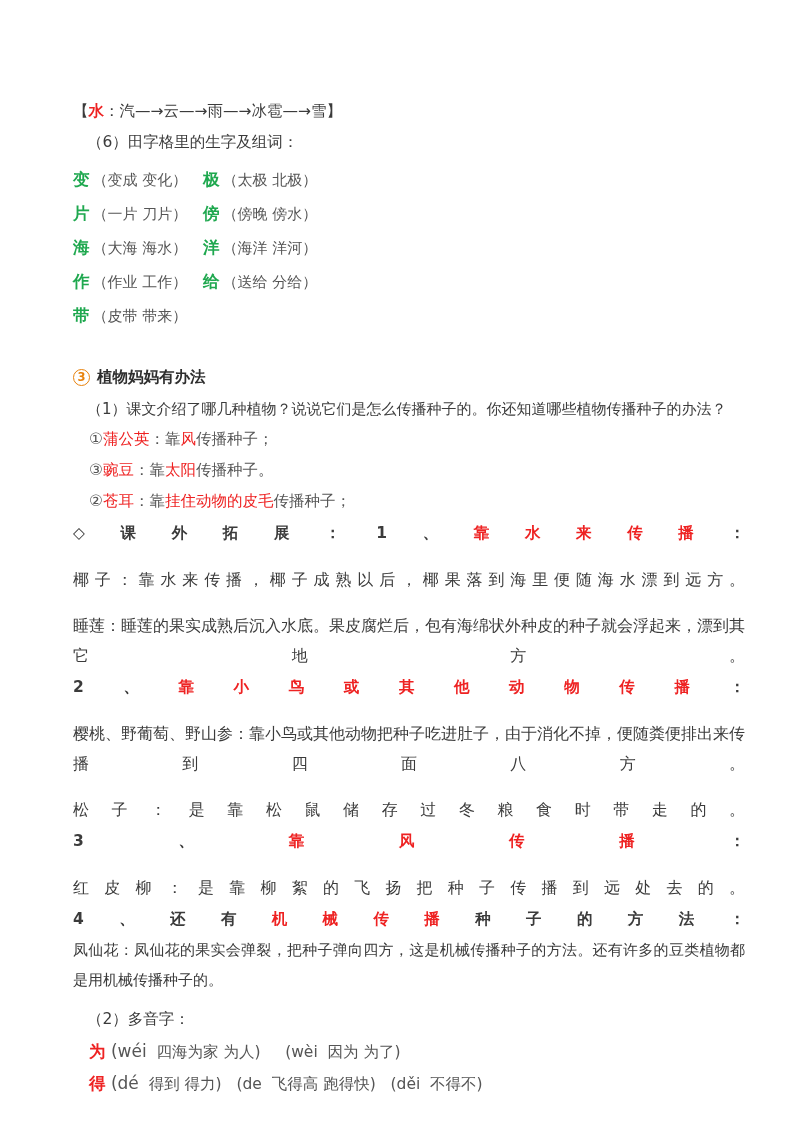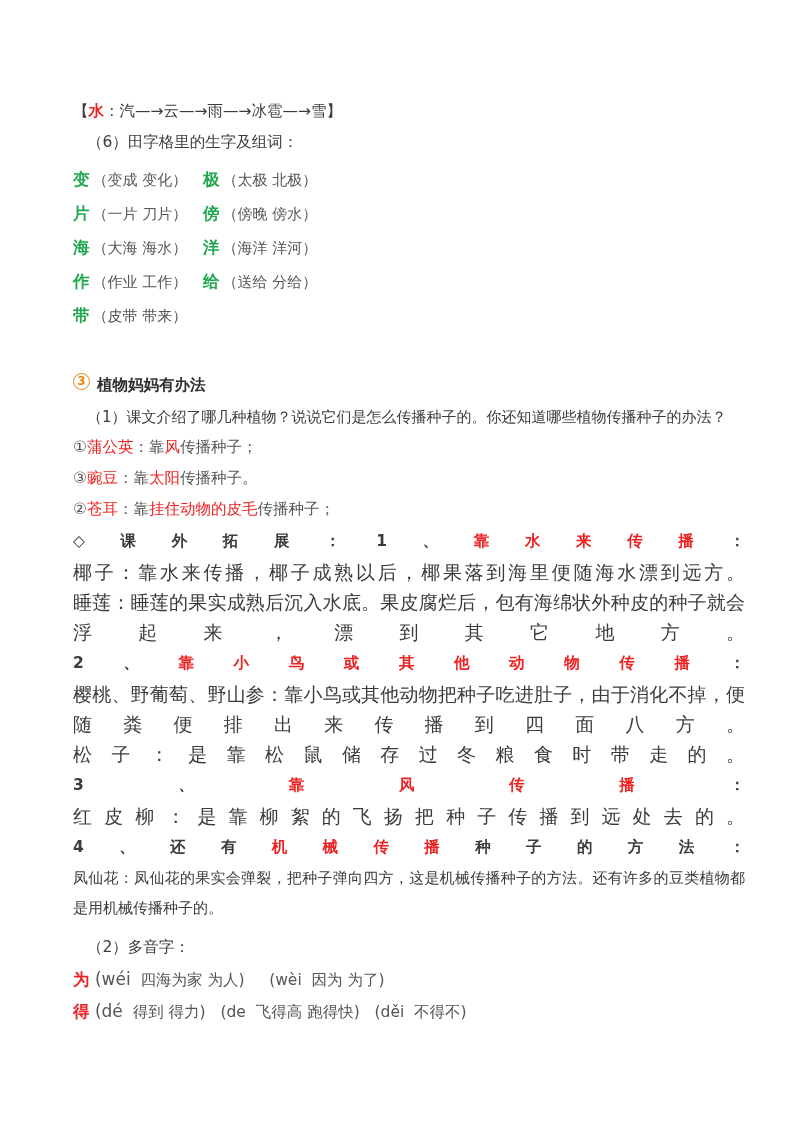--- a/index.html
+++ b/index.html
@@ -24,25 +24,26 @@
   .content {
     width: 672px;
   }
 
   
   .red  { color: #ee2222; }
   .dark { color: #3b3b3b; }
   .gray { color: #555555; }
   .b    { font-weight: bold; }
   .para {
-    font-size: 19px;
+    font-size: 16px;
     line-height: 30px;
     text-align: justify;
     text-align-last: justify;
     text-justify: inter-character;
+    margin-top: 16px;
   }
   .para-flow {
     font-size: 15px;
     line-height: 30px;
     text-align: justify;
     text-justify: inter-character;
   }
 
   
   .water-line { font-size: 15.5px; line-height: 30px; }
@@ -95,27 +96,27 @@
     font-size: 11.5px;
     font-weight: bold;
     line-height: 1;
     margin-right: 7px;
     box-sizing: border-box;
   }
   .section-title {
     font-size: 15.5px;
     font-weight: bold;
     color: #2e2e2e;
-    margin-top: 8px;
   }
 
   .q-indent { padding-left: 14px; }
   .answer-line {
     font-size: 15.5px;
     line-height: 31px;
+    margin-left: 16px;
   }
 
   
   .track {
     font-size: 15.5px;
     line-height: 32px;
     font-weight: bold;
     text-align: justify;
     text-align-last: justify;
     text-justify: inter-character;

